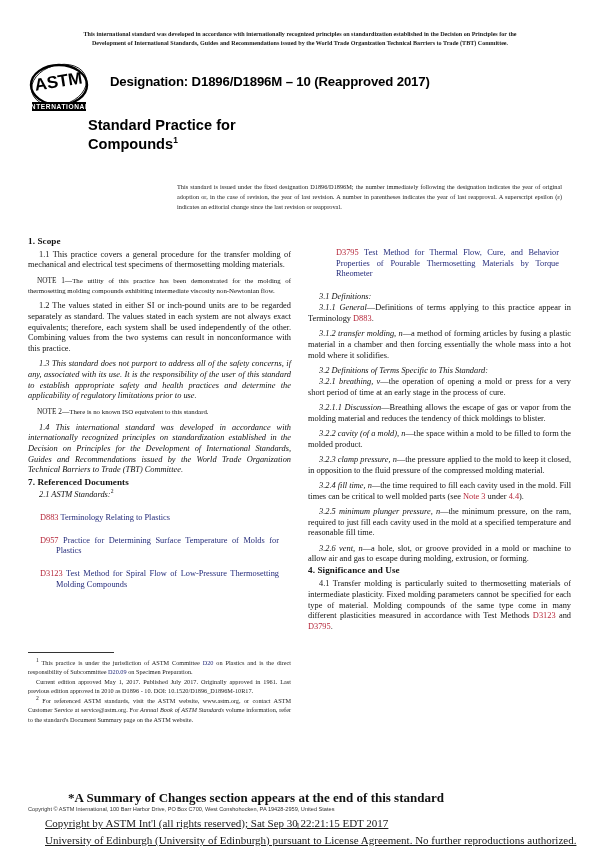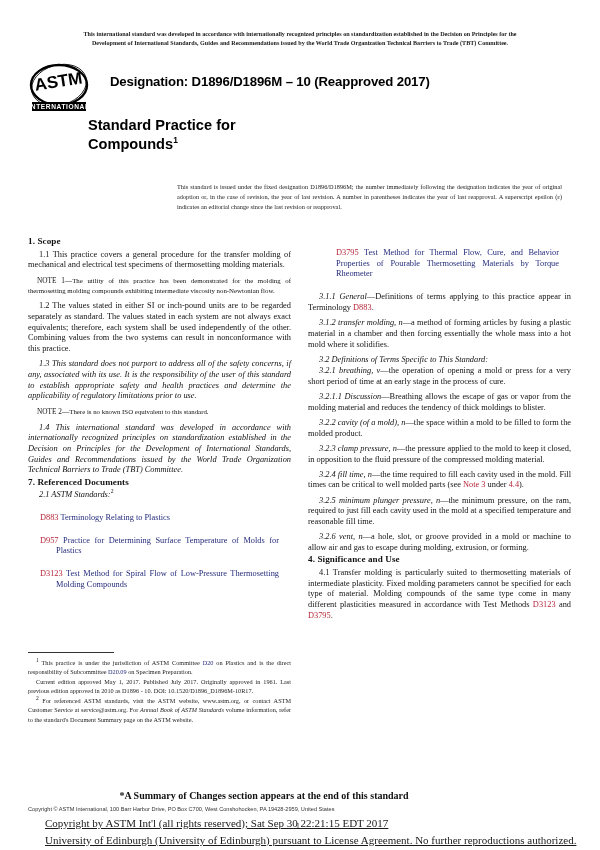--- a/index.html
+++ b/index.html
@@ -174,24 +174,23 @@
     margin: 0 0 0.5px 0;
     text-indent: 8px;
   }
 
   
   .summary-line {
     position: absolute;
     left: 0; top: 790px;
     width: 512px;
     text-align: center;
-    font-size: 10px;
+    font-size: 13px;
     font-weight: bold;
     color: #111;
-    padding-left: 8px;
   }
   .copyright-line {
     position: absolute;
     left: 28px; top: 806px;
     width: 548px;
     font-family: "Liberation Sans", sans-serif;
     font-size: 5.6px;
     color: #333;
     text-align: left;
   }
@@ -288,20 +287,21 @@
   </div>
 
   <div class="col col-right">
 
     <p class="refitem cont">
       <span class="link-red">D3795</span>
       <span class="link-blue">Test Method for Thermal Flow, Cure, and Behavior Properties of Pourable Thermosetting Materials by Torque Rheometer</span>
     </p>
 
 
+    <p class="para it">3.1  Definitions:</p>
 
     <p class="para">
       <span class="it">3.1.1  General</span><span>—Definitions of terms applying to this practice appear in Terminology </span><span class="link-red">D883</span><span>.</span>
     </p>
 
     <p class="para spaced">
       <span class="it">3.1.2  transfer molding, n</span><span>—a method of forming articles by fusing a plastic material in a chamber and then forcing essentially the whole mass into a hot mold where it solidifies.</span>
     </p>
 
     <p class="para spaced it">3.2  Definitions of Terms Specific to This Standard:</p>

